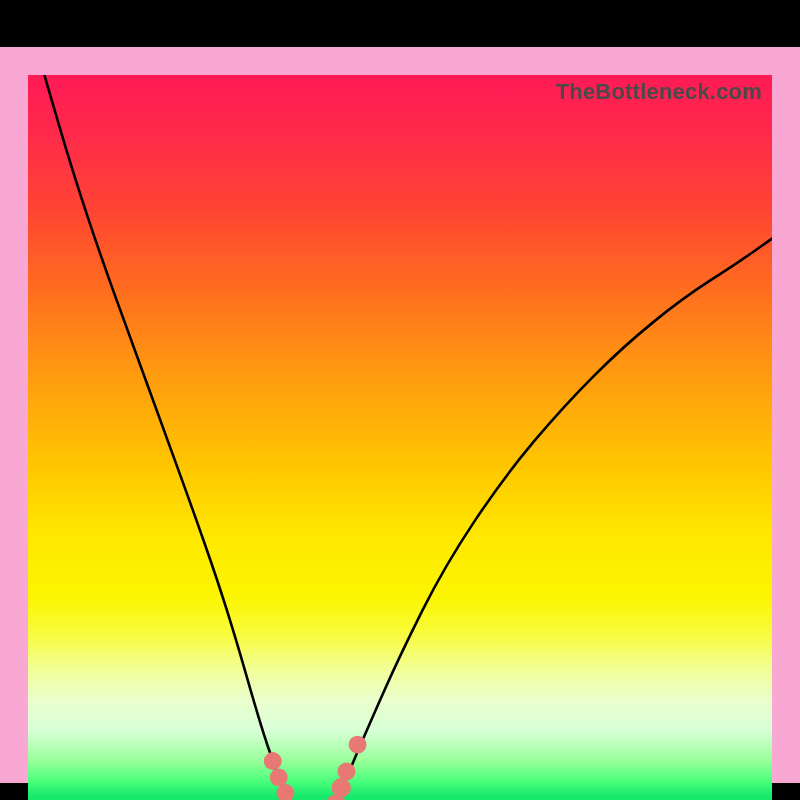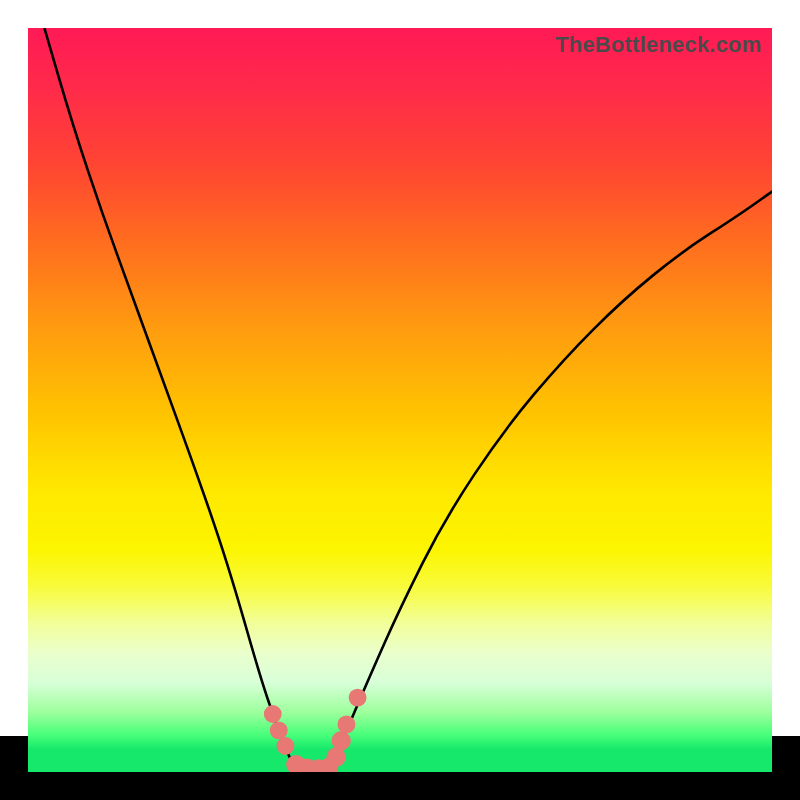--- a/index.html
+++ b/index.html
@@ -8,21 +8,22 @@
     width: 800px;
     height: 800px;
     overflow: hidden;
     font-family: Arial, Helvetica, sans-serif;
     background: #000;
   }
   .outer {
     position: relative;
     width: 800px;
     height: 736px;
-    background: #ffffff;
+    background: #f9a8d4;
+    margin-top: 47px;
   }
   .plot {
     position: absolute;
     left: 28px;
     top: 28px;
     width: 744px;
     height: 744px;
     background: linear-gradient(
       to bottom,
       #ff1a55 0%,

